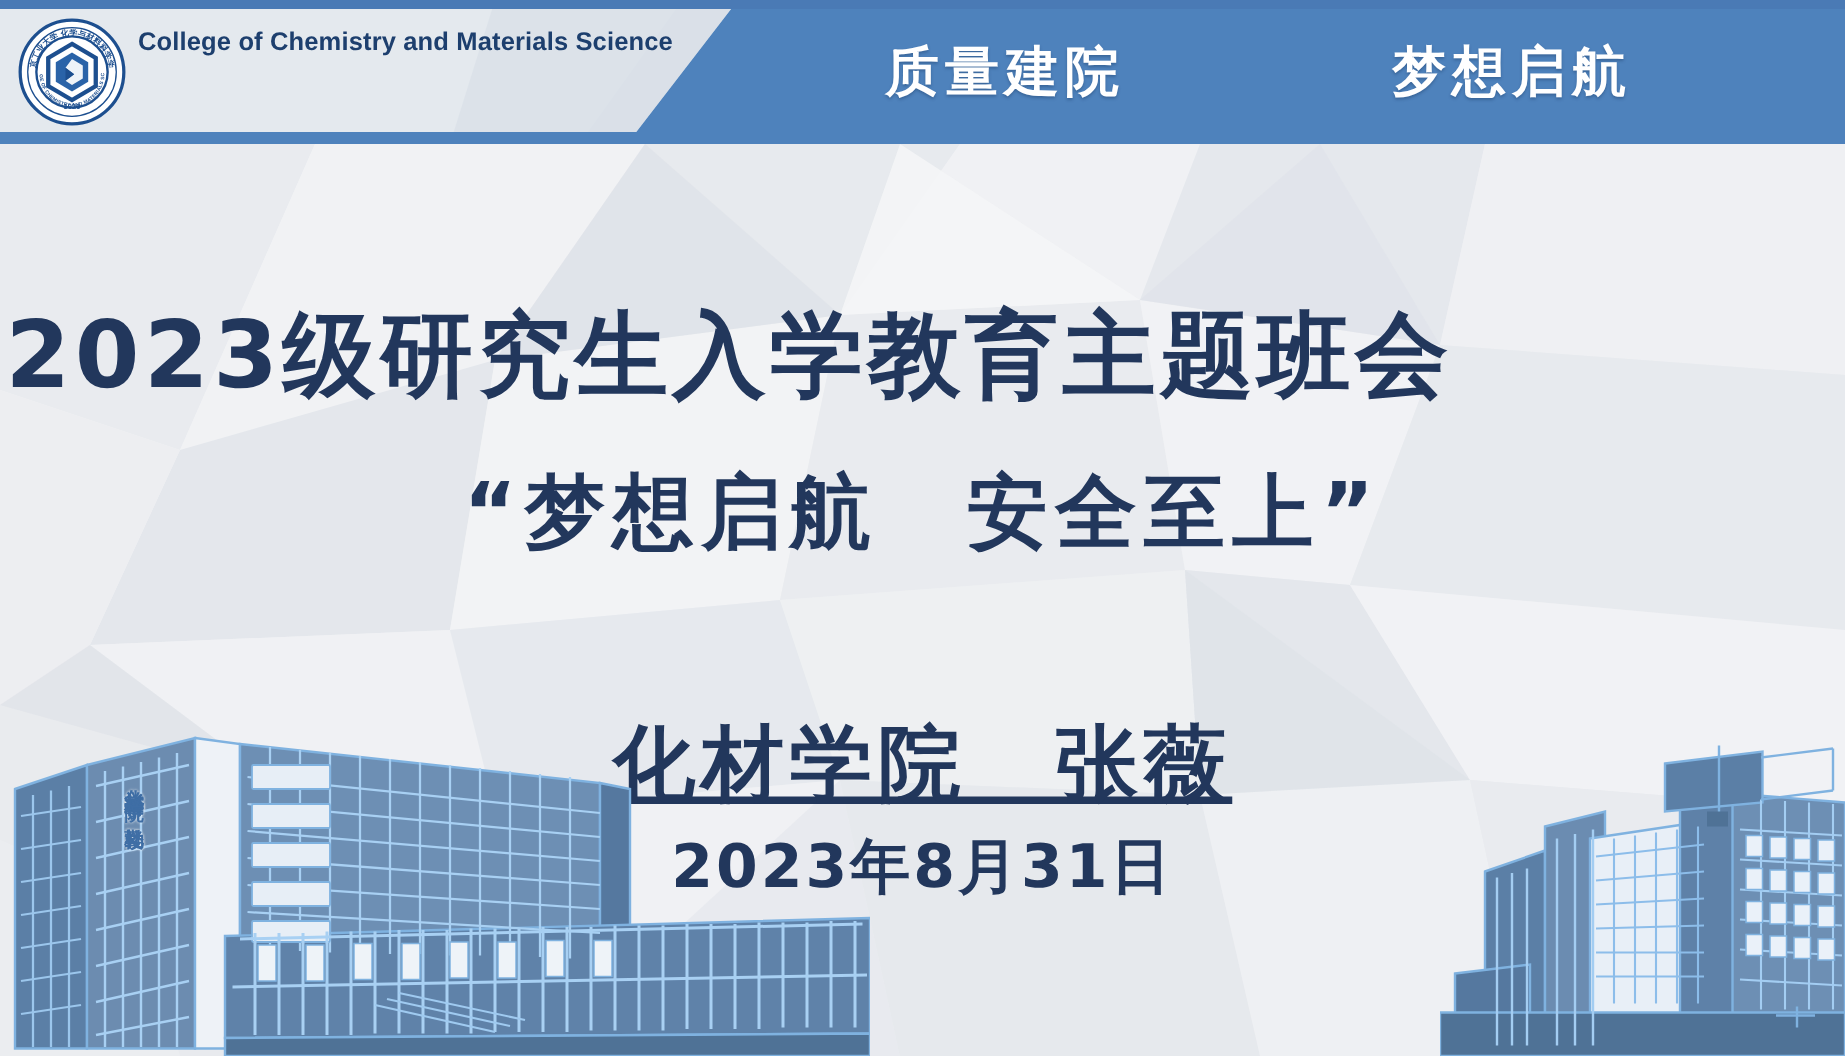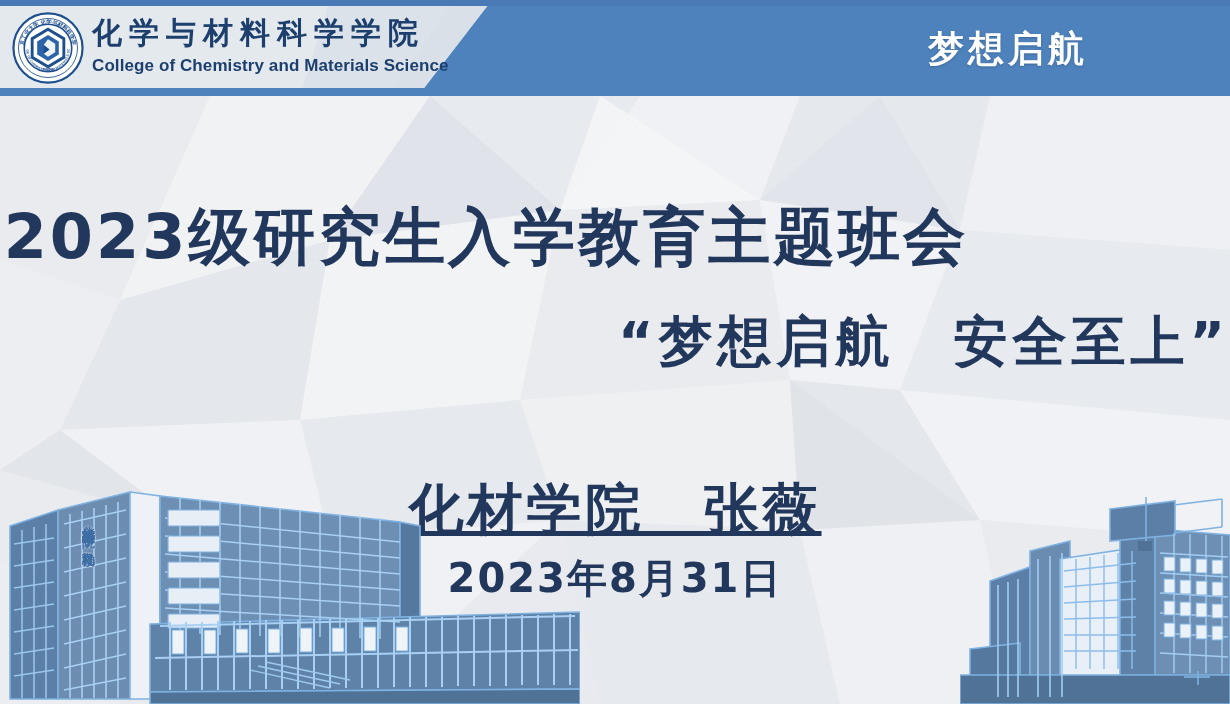--- a/index.html
+++ b/index.html
@@ -116,21 +116,21 @@
     color: #22375c;
     letter-spacing: 3px;
     line-height: 78px;
     white-space: nowrap;
     font-family: "DejaVu Sans", "Liberation Sans", sans-serif;
   }
   #title-sub {
     position: absolute;
     left: 0; top: 306px;
     width: 1230px;
-    text-align: right;
+    text-align: center;
     font-size: 54px;
     font-weight: bold;
     color: #22375c;
     letter-spacing: 5px;
     line-height: 72px;
     white-space: nowrap;
     font-family: "DejaVu Sans", "Liberation Sans", sans-serif;
   }
 
   
@@ -261,24 +261,24 @@
       <text font-size="7.5" fill="#1d4f8f" font-weight="bold" font-family="'DejaVu Sans','Liberation Sans',sans-serif">
         <textPath href="#arcTop" startOffset="50%" text-anchor="middle">北京工业大学 化学与材料科学学院</textPath>
       </text>
       <text font-size="4.6" fill="#1d4f8f" font-weight="bold" letter-spacing="0.2" font-family="'Liberation Sans',sans-serif">
         <textPath href="#arcBot" startOffset="50%" text-anchor="middle">COLLEGE OF CHEMISTRY AND MATERIALS SCIENCE</textPath>
       </text>
       <text x="50" y="84" font-size="7" fill="#1d4f8f" text-anchor="middle" font-weight="bold" font-family="'Liberation Sans',sans-serif">1929</text>
     </svg>
 
     <div id="brand">
-      <div id="brand-cn">化学与材料科学学院</div>
       <div id="brand-en">College of Chemistry and Materials Science</div>
     </div>
 
+    <div class="slogan" id="slogan-1">质量建院</div>
     <div class="slogan" id="slogan-2">梦想启航</div>
   </div>
 
   <div id="title-main">2023级研究生入学教育主题班会</div>
   <div id="title-sub">“梦想启航　安全至上”</div>
 
   <div id="presenter">
     <div id="presenter-name">化材学院　张薇</div>
     <div id="presenter-date">2023年8月31日</div>
   </div>

